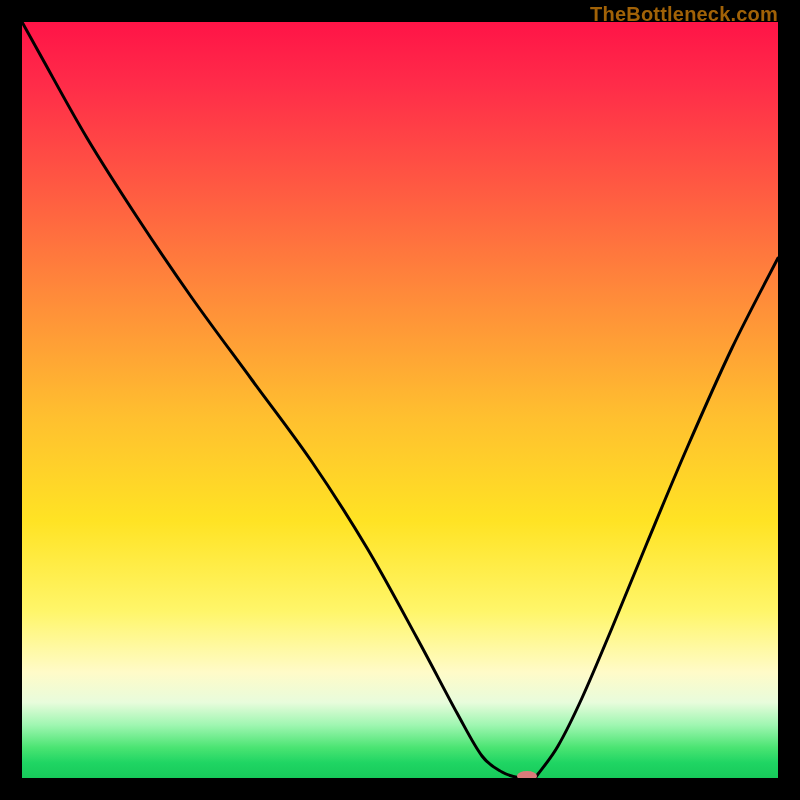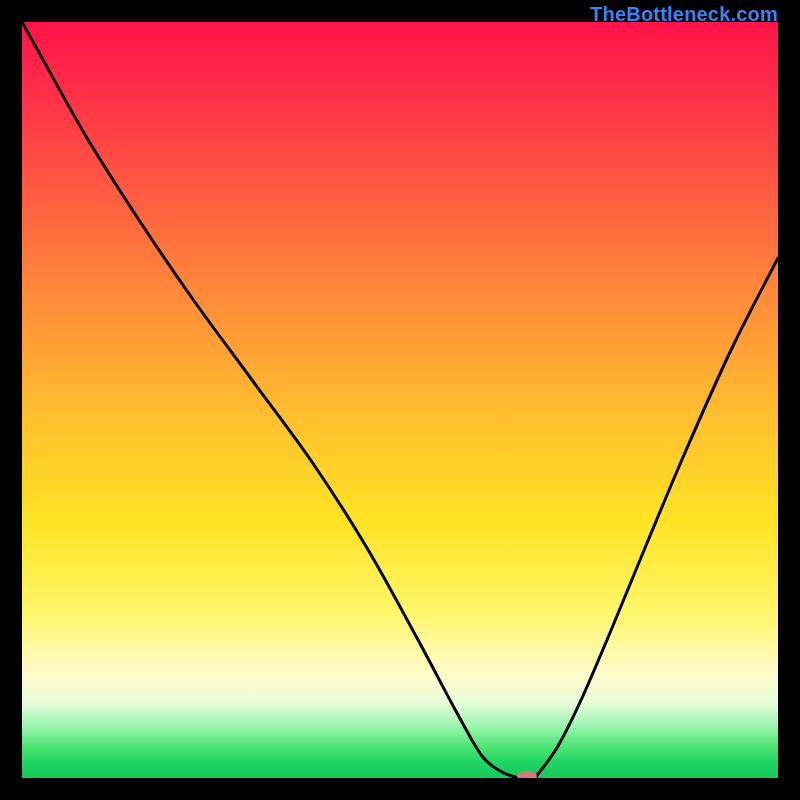--- a/index.html
+++ b/index.html
@@ -47,21 +47,21 @@
     position: absolute;
     inset: 0;
   }
   .watermark {
     position: absolute;
     top: 3px;
     right: 22px;
     font-family: Arial, Helvetica, sans-serif;
     font-size: 20px;
     font-weight: 600;
-    color: #3b82f6;
+    color: #a16207;
     letter-spacing: 0.2px;
   }
 </style>
 </head>
 <body>
 
 <div class="container">
 
   <div class="watermark">TheBottleneck.com</div>
 

